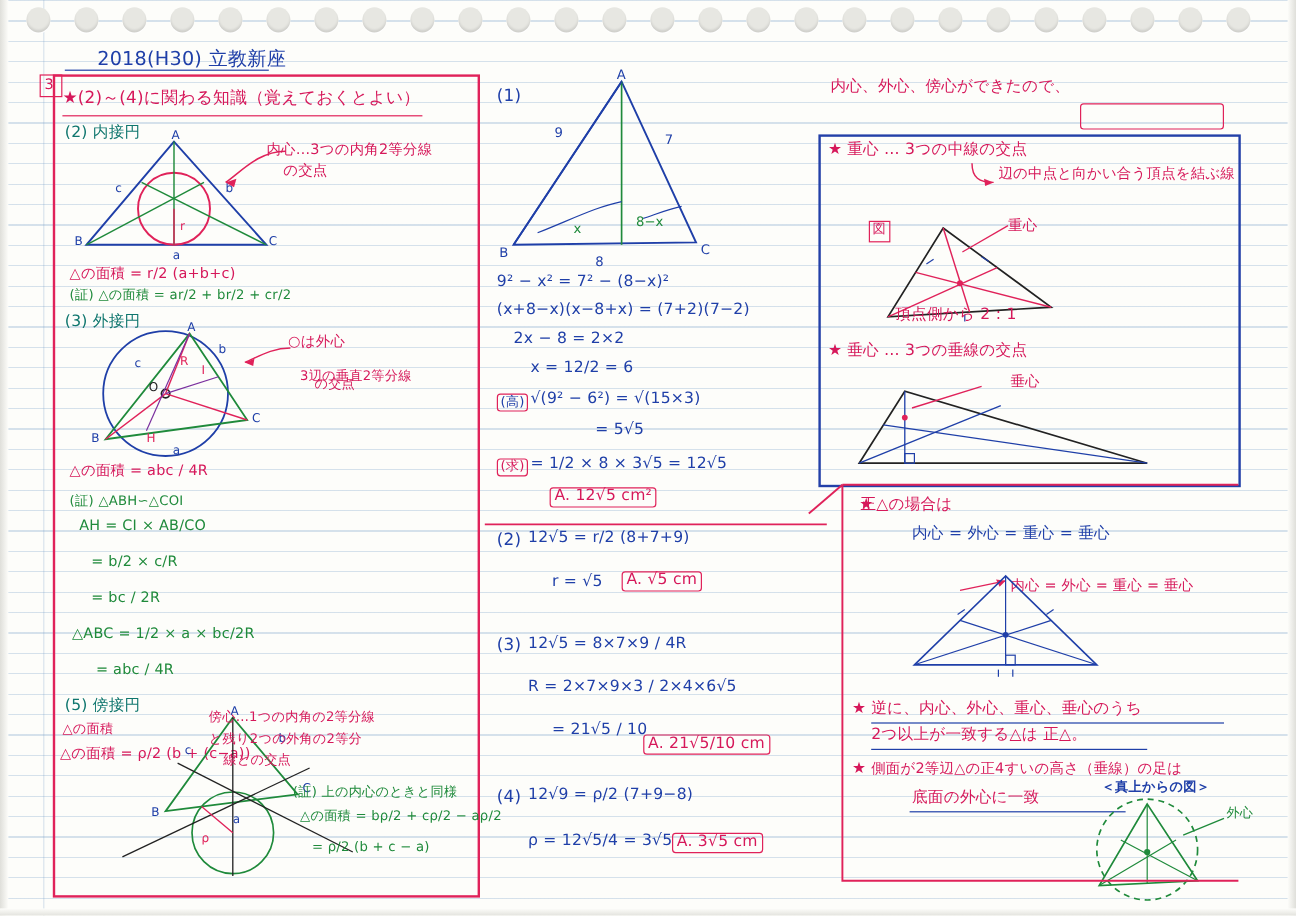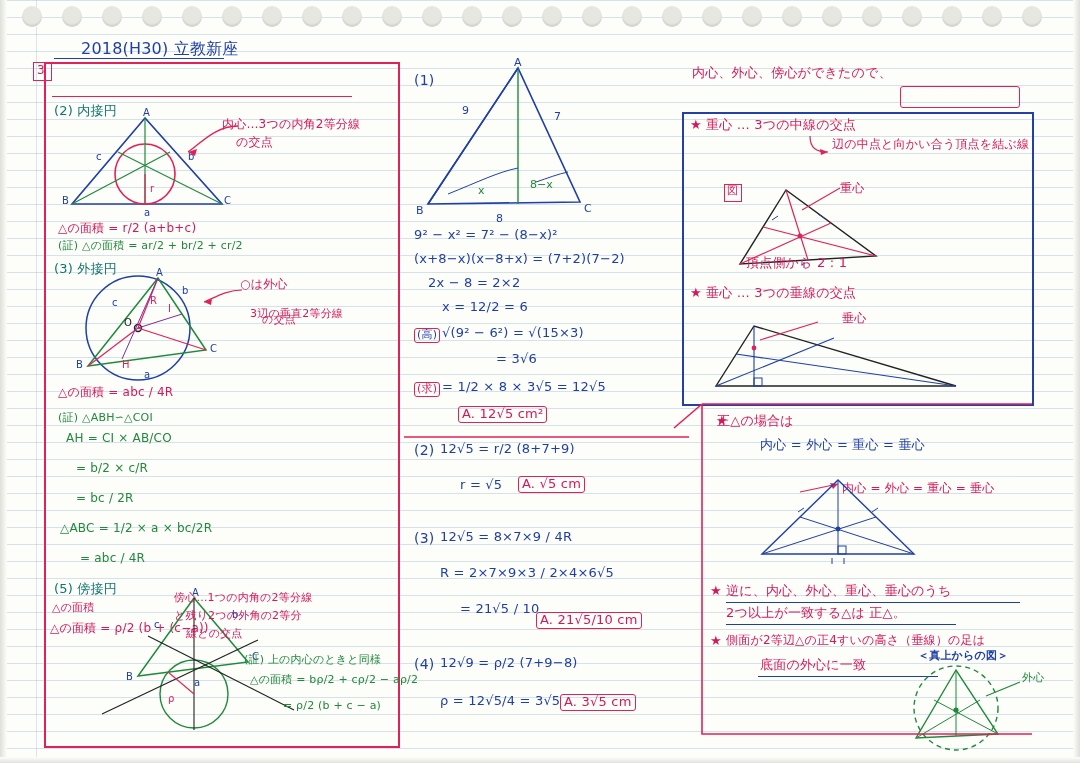--- a/index.html
+++ b/index.html
@@ -83,20 +83,21 @@
   </div>
 
   <div class="ink hand blue f16" style="left:56px;top:40px;margin-left:25px;">2018(H30) 立教新座</div>
   <div class="ink" style="left:54px;top:38px;width:170px;height:20px;border-bottom:1.5px solid #1f3fa8;"></div>
 
   <div class="box" style="left:33px;top:62px;width:17px;height:17px;border-width:1.6px;"></div>
   <div class="ink hand deepred f12" style="left:37px;top:64px;">3</div>
 
   <div class="box" style="left:44px;top:62px;width:352px;height:682px;"></div>
 
+  <div class="ink hand deepred f14" style="left:52px;top:74px;">★(2)～(4)に関わる知識（覚えておくとよい）</div>
   <div class="ink" style="left:52px;top:96px;width:300px;border-bottom:1.6px solid #e0225a;"></div>
 
   <div class="ink hand pink f13" style="left:54px;top:104px;">(2) 内接円</div>
 
   <svg style="left:60px;top:112px;" width="180" height="110">
     <polygon points="85,6 12,92 162,92" fill="none" stroke="#1f3fa8" stroke-width="1.6"></polygon>
     <circle cx="85" cy="62" r="30" fill="none" stroke="#e0225a" stroke-width="1.6"></circle>
     <line x1="85" y1="6" x2="85" y2="92" stroke="#1f8a3b" stroke-width="1.2"></line>
     <line x1="12" y1="92" x2="110" y2="40" stroke="#1f8a3b" stroke-width="1.2"></line>
     <line x1="162" y1="92" x2="58" y2="40" stroke="#1f8a3b" stroke-width="1.2"></line>
@@ -177,21 +178,21 @@
     <text x="124" y="28" fill="#1f3fa8" font-size="10">b</text>
     <text x="86" y="96" fill="#1f3fa8" font-size="10">a</text>
     <text x="60" y="112" fill="#e0225a" font-size="10">ρ</text>
   </svg>
 
   <div class="ink hand deepred f11" style="left:174px;top:592px;">傍心…1つの内角の2等分線</div>
   <div class="ink hand deepred f11" style="left:174px;top:610px;">と残り2つの外角の2等分</div>
   <div class="ink hand deepred f11" style="left:186px;top:628px;">線との交点</div>
   <div class="ink hand green f11" style="left:244px;top:654px;">(証) 上の内心のときと同様</div>
   <div class="ink hand green f11" style="left:250px;top:674px;">△の面積 = bρ/2 + cρ/2 − aρ/2</div>
-  <div class="ink hand green f11" style="left:283px;top:700px;">= ρ/2 (b + c − a)</div>
+  <div class="ink hand green f11" style="left:260px;top:700px;">= ρ/2 (b + c − a)</div>
 
   <div class="ink hand blue f14" style="left:414px;top:72px;">(1)</div>
 
   <svg style="left:418px;top:62px;" width="250" height="170">
     <polygon points="100,6 10,142 162,140" fill="none" stroke="#1f3fa8" stroke-width="1.6"></polygon>
     <line x1="100" y1="6" x2="100" y2="142" stroke="#1f8a3b" stroke-width="1.4"></line>
     <line x1="100" y1="6" x2="10" y2="142" stroke="#1f3fa8" stroke-width="1.4"></line>
     <path d="M30,132 C60,120 80,110 100,106" fill="none" stroke="#1f3fa8" stroke-width="1"></path>
     <path d="M118,120 C130,116 140,112 150,110" fill="none" stroke="#1f3fa8" stroke-width="1"></path>
     <text x="96" y="4" fill="#1f3fa8" font-size="11">A</text>
@@ -204,21 +205,21 @@
     <text x="112" y="126" fill="#1f8a3b" font-size="11">8−x</text>
   </svg>
 
   <div class="ink hand blue f13" style="left:414px;top:228px;">9² − x² = 7² − (8−x)²</div>
   <div class="ink hand blue f13" style="left:414px;top:252px;">(x+8−x)(x−8+x) = (7+2)(7−2)</div>
   <div class="ink hand blue f13" style="left:428px;top:276px;">2x − 8 = 2×2</div>
   <div class="ink hand blue f13" style="left:442px;top:300px;">x = 12/2 = 6</div>
 
   <div class="ink hand blue f11 numbox" style="left:414px;top:328px;">(高)</div>
   <div class="ink hand blue f13" style="left:442px;top:326px;">√(9² − 6²) = √(15×3)</div>
-  <div class="ink hand blue f13" style="left:496px;top:352px;">= 3√6</div>
+  <div class="ink hand blue f13" style="left:496px;top:352px;">= 5√5</div>
 
   <div class="ink hand deepred f11 numbox" style="left:414px;top:382px;">(求)</div>
   <div class="ink hand blue f13" style="left:442px;top:380px;">= 1/2 × 8 × 3√5 = 12√5</div>
   <div class="ink hand deepred f13 ans" style="left:458px;top:406px;">A. 12√5 cm²</div>
 
   <div class="ink hand blue f14" style="left:414px;top:442px;">(2)</div>
   <div class="ink hand blue f13" style="left:440px;top:442px;">12√5 = r/2 (8+7+9)</div>
   <div class="ink hand blue f13" style="left:460px;top:478px;">r = √5</div>
   <div class="ink hand deepred f13 ans" style="left:518px;top:476px;">A. √5 cm</div>
 

